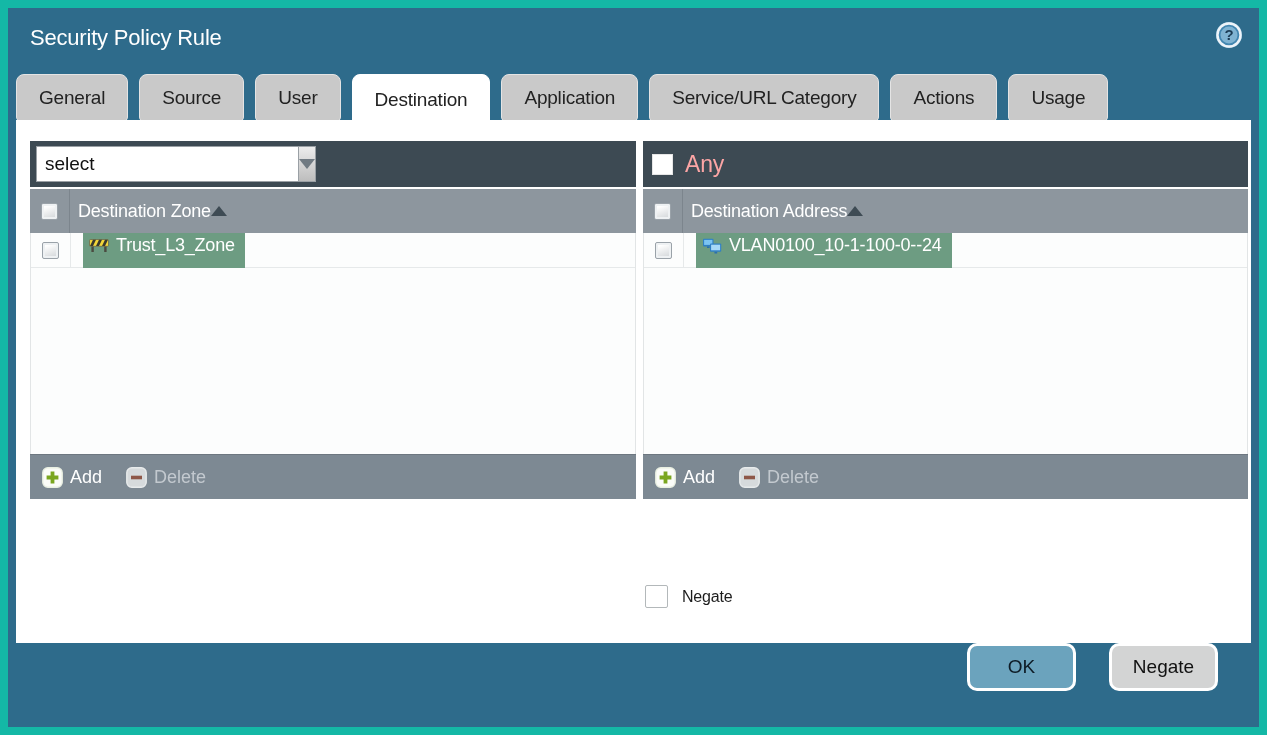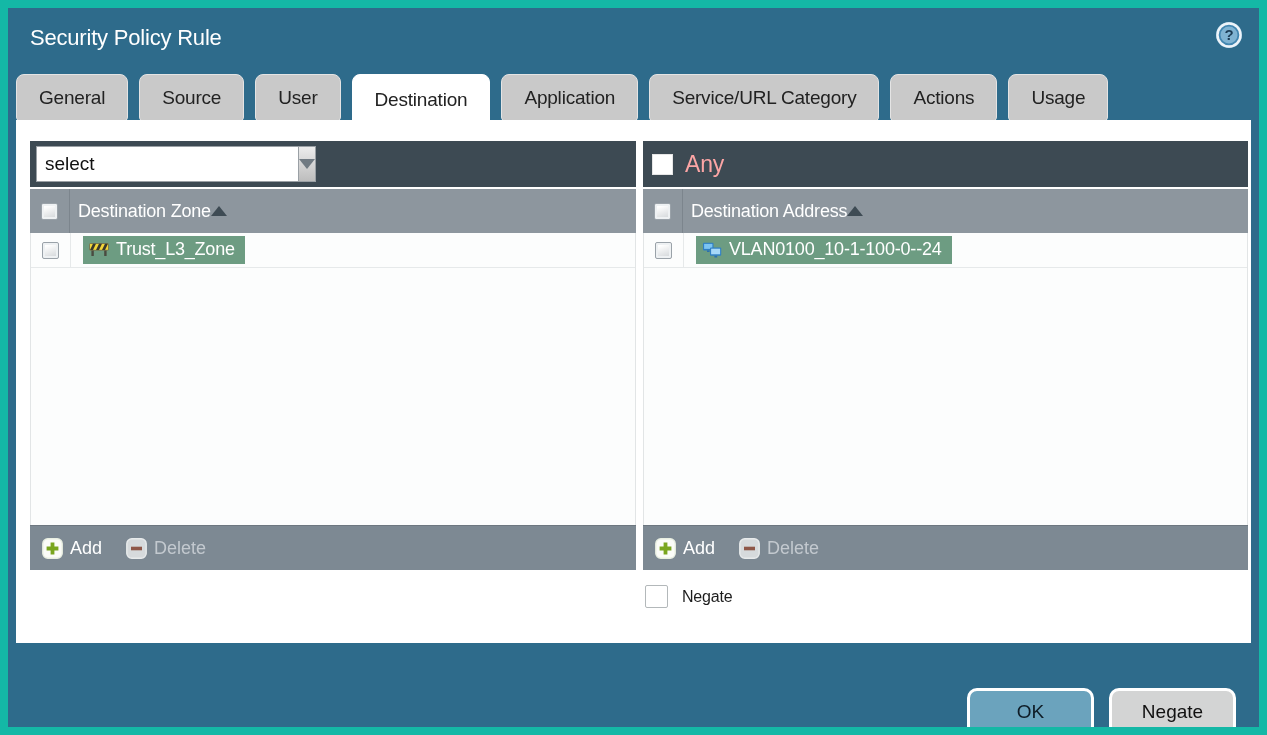--- a/index.html
+++ b/index.html
@@ -22,21 +22,21 @@
   .tab{
     height:48px; padding:4px 22px; display:flex; align-items:center; justify-content:center;
     background:#c9c9c9; color:#222; font-size:19px;
     border:1px solid #e4e4e4; border-radius:8px 8px 5px 5px; cursor:pointer; white-space:nowrap;text-align:right;
   }
   .tab.active{ background:#fff; border-color:#fff; height:52px; border-radius:8px 8px 0 0; z-index:3; }
 
   
   .content{ position:absolute; left:8px; right:8px; top:112px; height:523px; background:#fff; z-index:1; }
 
-  .panel{ position:absolute; top:21px; height:429px; display:flex; flex-direction:column;border-radius:14px; }
+  .panel{ position:absolute; top:21px; height:358px; display:flex; flex-direction:column;border-radius:14px; }
   .panel.left{ left:14px; width:606px; }
   .panel.right{ left:627px; width:605px; }
 
   .panel-toolbar{ height:46px; background:#3d4a53; margin-bottom:2px; display:flex; align-items:center; }
 
   
   .combo{ display:flex; margin-left:6px; height:36px; width:260px; }
   .combo input{
     flex:1; border:1px solid #9aa0a5; border-right:none; font-size:19px; padding:0 8px;
     font-family:"Liberation Sans", sans-serif; color:#111; outline:none;
@@ -60,39 +60,39 @@
     background:linear-gradient(160deg,#ffffff 20%,#cfd3d6); box-shadow:inset 0 0 0 2px #eef1f3; cursor:pointer;
   }
   .hdr-label{ color:#fff; font-size:18px; margin-left:8px; display:flex; align-items:center; cursor:pointer; }
   .sort-asc{ width:0; height:0; border-left:8px solid transparent; border-right:8px solid transparent; border-bottom:10px solid #3e4b54; }
 
   .panel-body{ flex:1; background:#fcfdfd; border-left:1px solid #e2e5e6; border-right:1px solid #e2e5e6; overflow:hidden; }
   .row{ height:35px; display:flex; align-items:center; border-bottom:1px solid #e6e9ea; cursor:pointer; }
   .row .cb-cell{ border-right:1px solid #e6e9ea; }
   .chip{
     display:inline-flex; align-items:center; gap:7px; margin-left:12px;
-    background:#6d9c82; color:#fff; font-size:18px; padding:3px 10px 4px 6px;
+    background:#6d9c82; color:#fff; font-size:18px; padding:3px 10px 12px 6px;
   }
 
   .panel-footer{
     height:45px; background:#7d8993; border-top:1px solid #6d7780;
     display:flex; align-items:center; gap:24px; padding-left:12px;
   }
   .tool{ display:flex; align-items:center; gap:7px; cursor:pointer; background:none; border:none; font-family:"Liberation Sans", sans-serif; }
   .tool .lbl{ font-size:18px; color:#fff; }
   .tool.disabled .lbl{ color:#c3c9cf; }
 
   
   .negate{ position:absolute; left:629px; top:465px; display:flex; align-items:center; gap:14px; }
   .cb-negate{ width:23px; height:23px; background:#fff; border:1px solid #b3b8ba; border-radius:2px; cursor:pointer; }
   .negate-label{ font-size:16px; color:#1d1d1d; }
 
   
   .btn{
-    position:absolute; top:680px; width:127px; height:48px;
+    position:absolute; top:635px; width:109px; height:48px;
     border:3px solid #fff; border-radius:10px; font-size:19px;
     font-family:"Liberation Sans", sans-serif; color:#0e1c26; cursor:pointer;
   }
   .btn.ok{ left:959px; background:#6ba3bd; }
   .btn.cancel{ left:1101px; background:#d3d4d4; color:#111; }
 </style>
 </head>
 <body>
 
 <div class="dialog">

